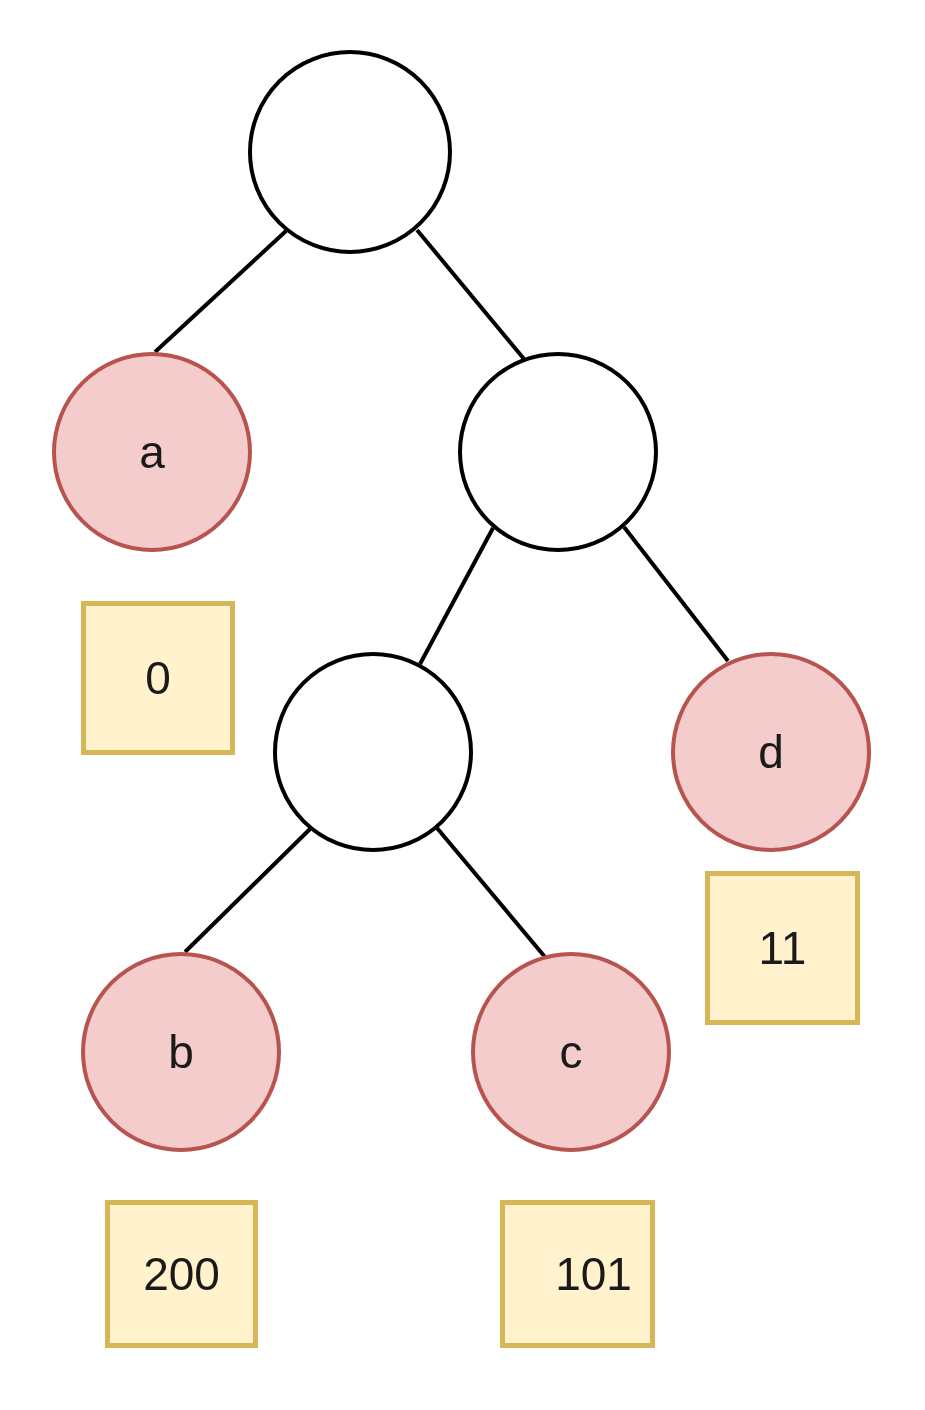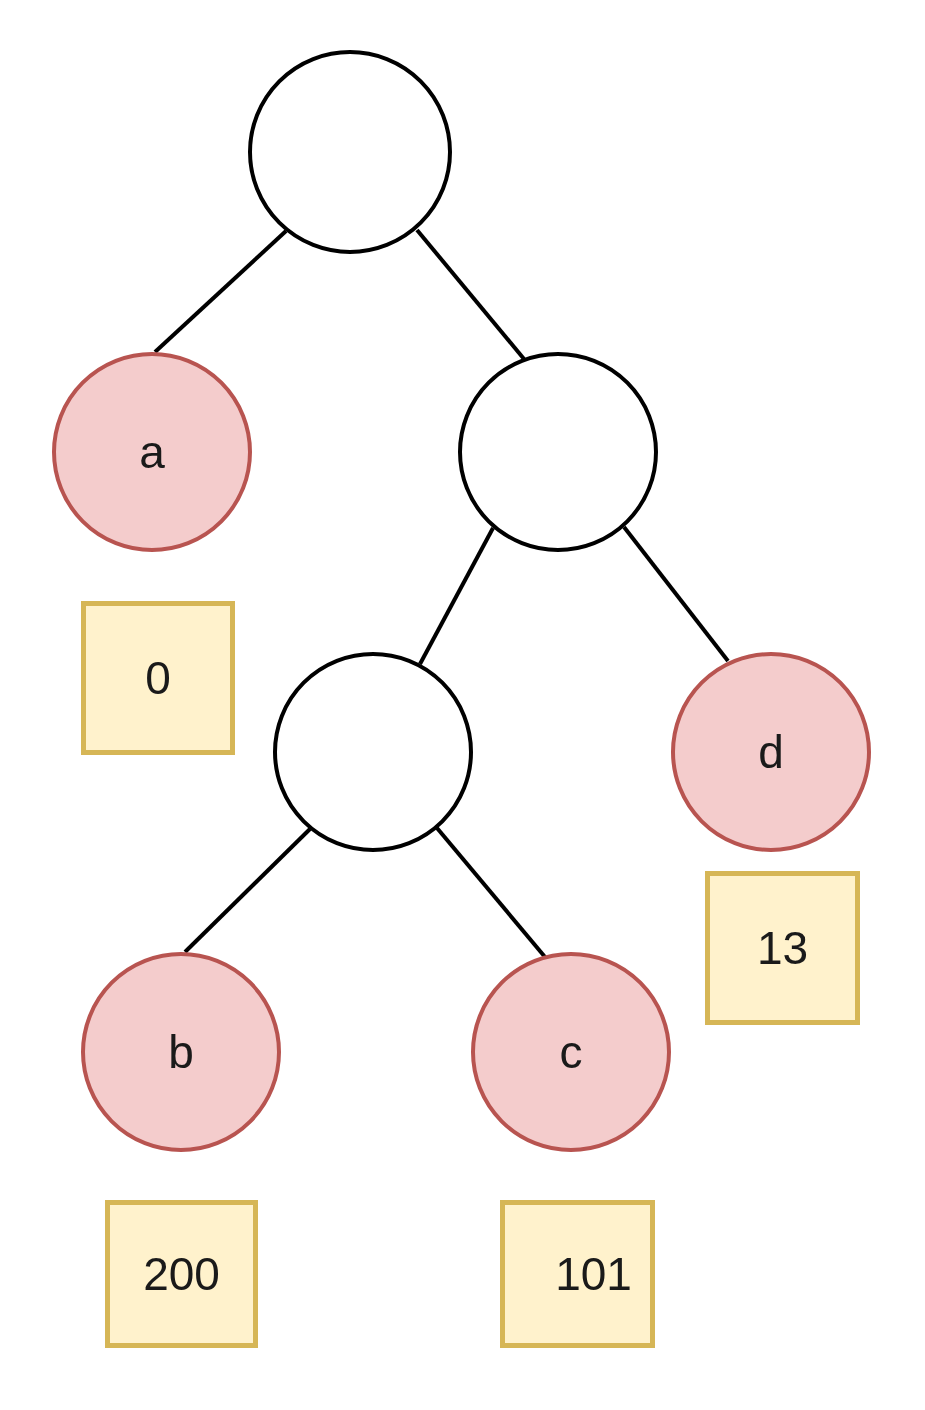--- a/index.html
+++ b/index.html
@@ -99,21 +99,21 @@
       </div>
       <div class="node node-leaf" style="left: 471px; top: 952px; width: 200px; height: 200px;">
         <span class="node-label">c</span>
       </div>
     </div>
   <div id="code-layer">
       <div class="code-box" style="left: 81px; top: 601px; width: 154px; height: 154px;">
         <span class="code-label">0</span>
       </div>
       <div class="code-box" style="left: 705px; top: 871px; width: 155px; height: 154px;">
-        <span class="code-label">13</span>
+        <span class="code-label">11</span>
       </div>
       <div class="code-box" style="left: 105px; top: 1200px; width: 153px; height: 148px;">
         <span class="code-label">200</span>
       </div>
       <div class="code-box" style="left: 500px; top: 1200px; width: 155px; height: 148px; padding-left: 32px;">
         <span class="code-label">101</span>
       </div>
     </div>
 
 </div>

